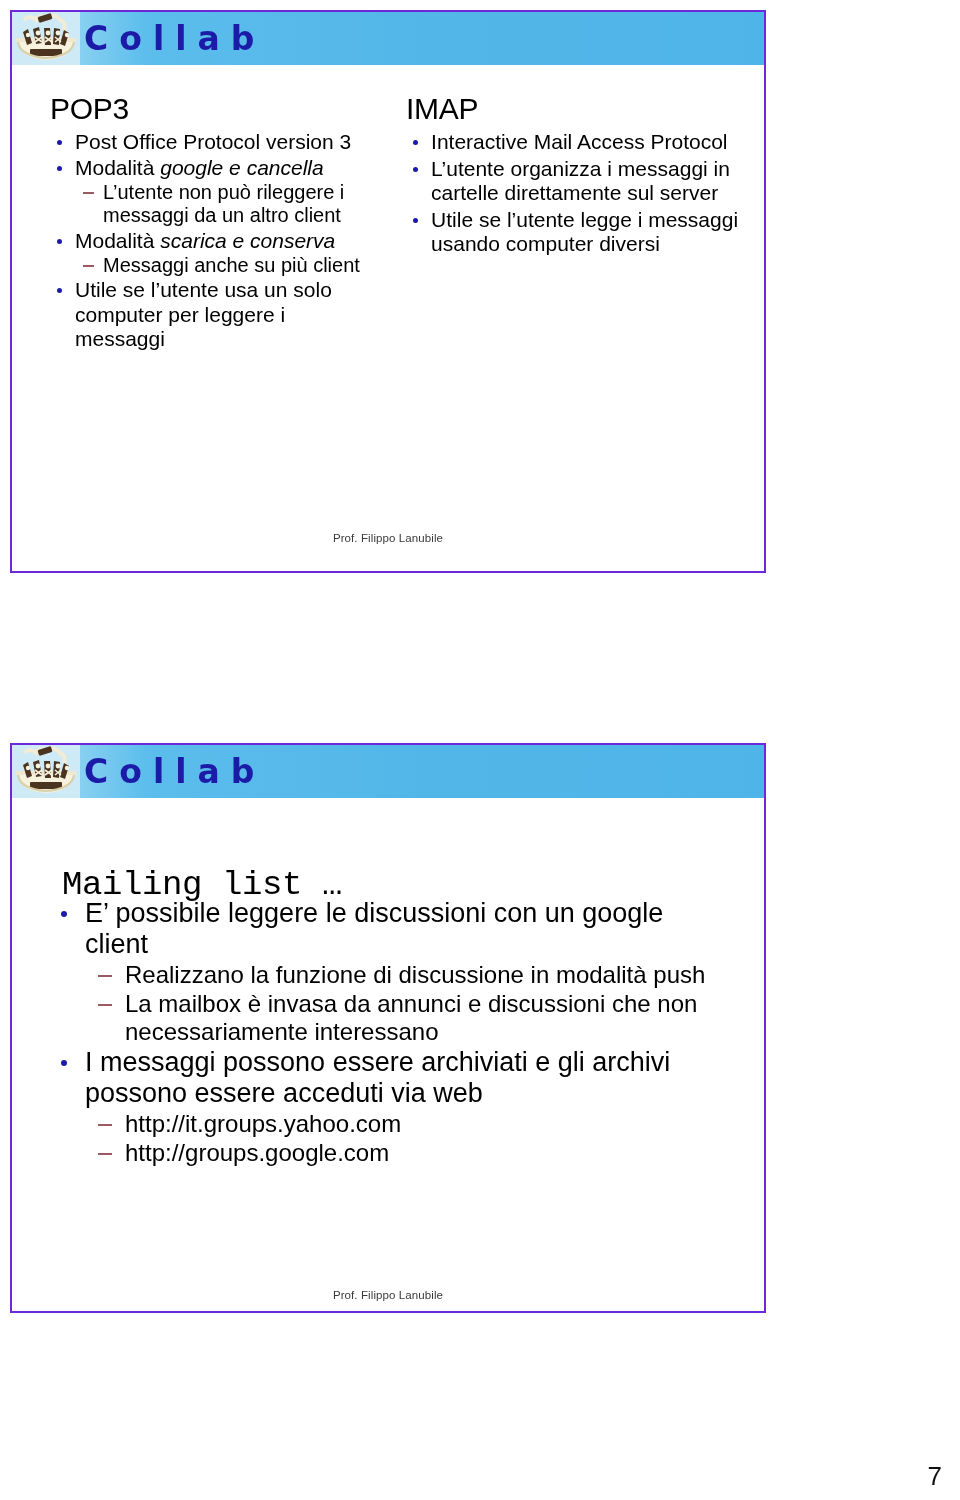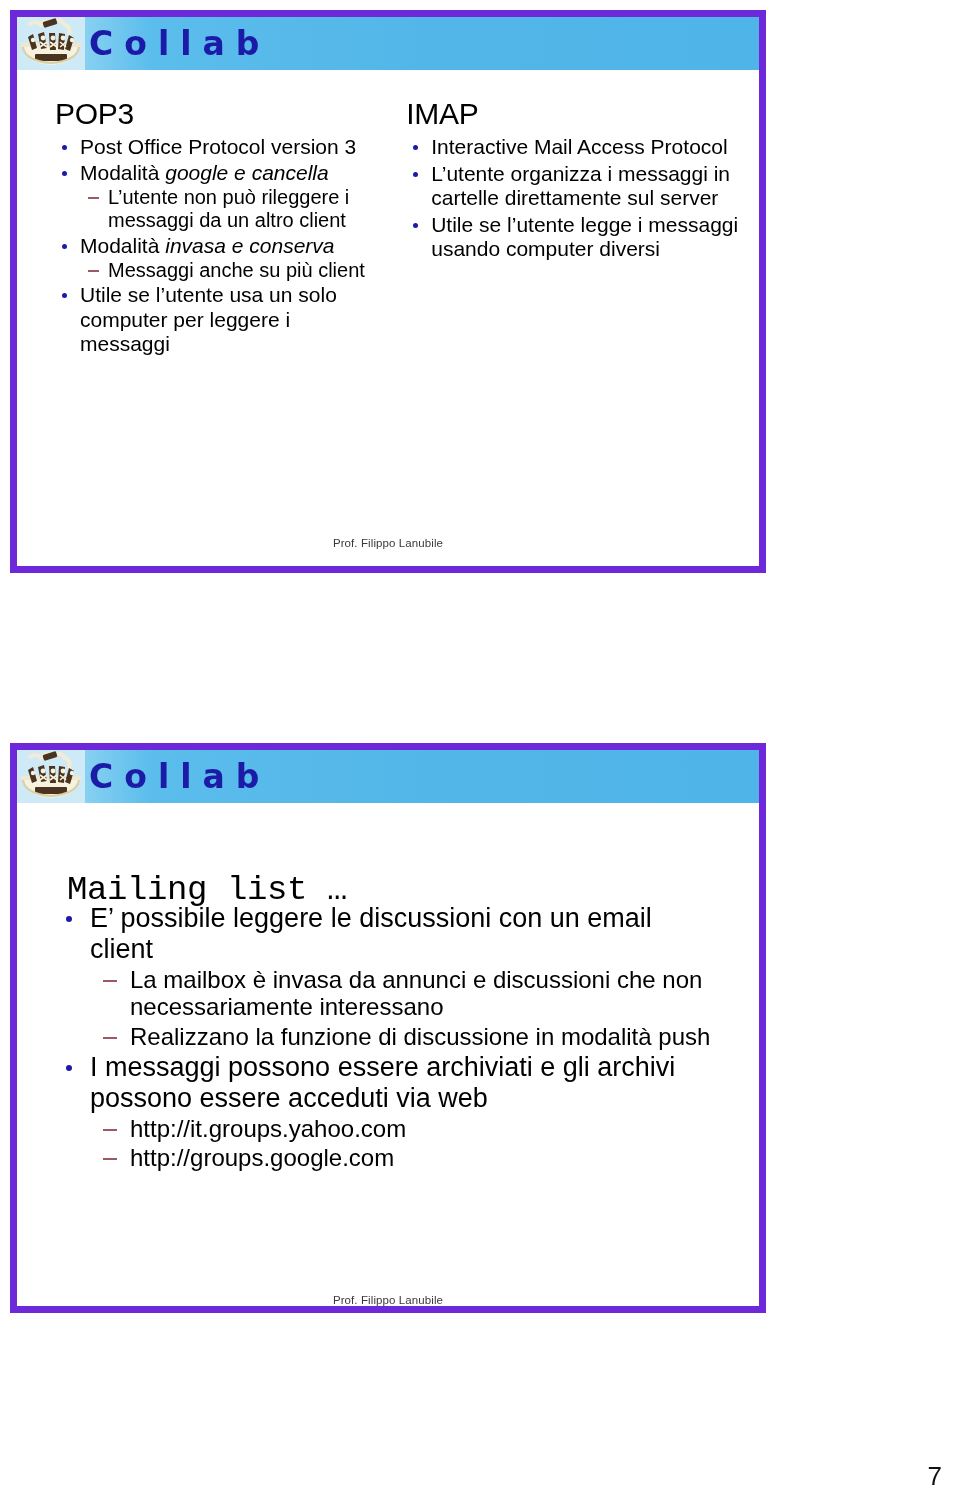--- a/index.html
+++ b/index.html
@@ -14,21 +14,21 @@
     font-family: "Liberation Sans", sans-serif;
     color: #000000;
     overflow: hidden;
   }
 
   
   .slide {
     position: absolute;
     left: 10px;
     width: 756px;
-    border: 7px solid #6d28d9;
+    border: 2px solid #6d28d9;
     background: #ffffff;
     box-sizing: border-box;
   }
   #slide-1 { top: 10px;  height: 563px; }
   #slide-2 { top: 743px; height: 570px; }
 
   
   .slide-header {
     position: relative;
     height: 53px;
@@ -245,21 +245,21 @@
           </li>
 
           <li class="b1">
             <span class="btxt"><span>Modalità </span><span class="ital">google e cancella</span></span>
             <ul class="lvl2">
               <li class="b2">L’utente non può rileggere i messaggi da un altro client</li>
             </ul>
           </li>
 
           <li class="b1">
-            <span class="btxt"><span>Modalità </span><span class="ital">invasa e conserva</span></span>
+            <span class="btxt"><span>Modalità </span><span class="ital">scarica e conserva</span></span>
             <ul class="lvl2">
               <li class="b2">Messaggi anche su più client</li>
             </ul>
           </li>
 
           <li class="b1">
             <span class="btxt">Utile se l’utente usa un solo computer per leggere i messaggi</span>
           </li>
 
         </ul>
@@ -317,24 +317,24 @@
   </div>
 
   <div class="slide-body">
 
     <h2 class="slide2-title">Mailing list …</h2>
 
     <div class="slide2-content">
       <ul class="lvl1">
 
         <li class="b1">
-          <span class="btxt">E’ possibile leggere le discussioni con un email client</span>
+          <span class="btxt">E’ possibile leggere le discussioni con un google client</span>
           <ul class="lvl2">
+            <li class="b2">Realizzano la funzione di discussione in modalità push</li>
             <li class="b2">La mailbox è invasa da annunci e discussioni che non necessariamente interessano</li>
-            <li class="b2">Realizzano la funzione di discussione in modalità push</li>
           </ul>
         </li>
 
         <li class="b1">
           <span class="btxt">I messaggi possono essere archiviati e gli archivi possono essere acceduti via web</span>
           <ul class="lvl2">
             <li class="b2">http://it.groups.yahoo.com</li>
             <li class="b2">http://groups.google.com</li>
           </ul>
         </li>

